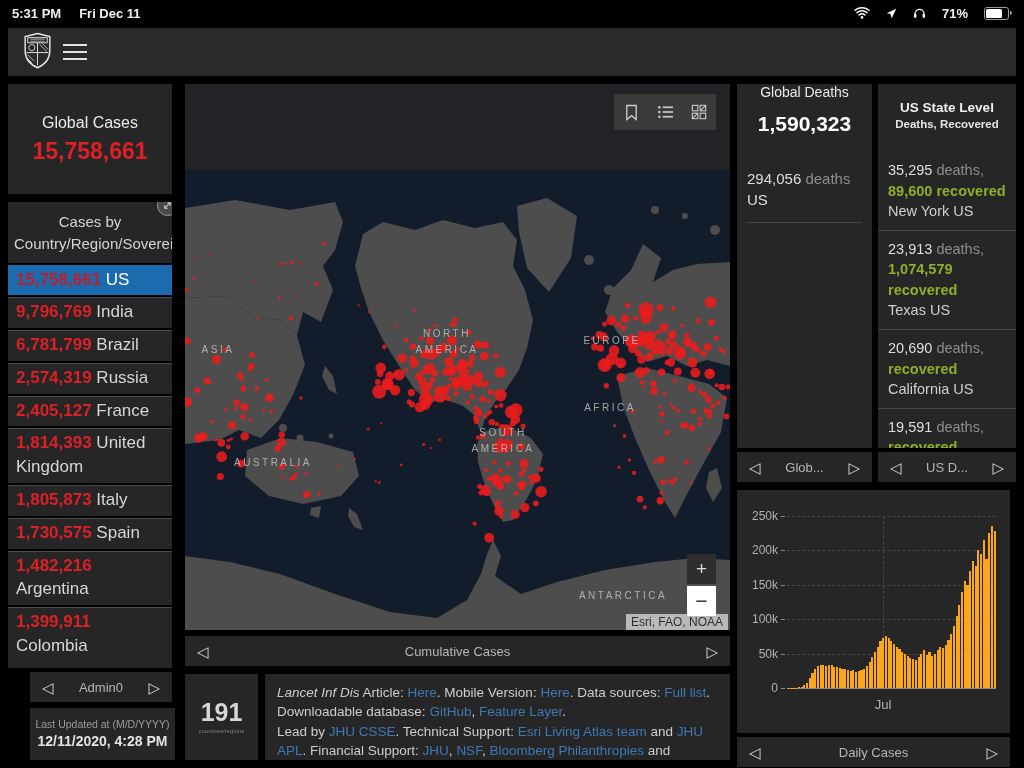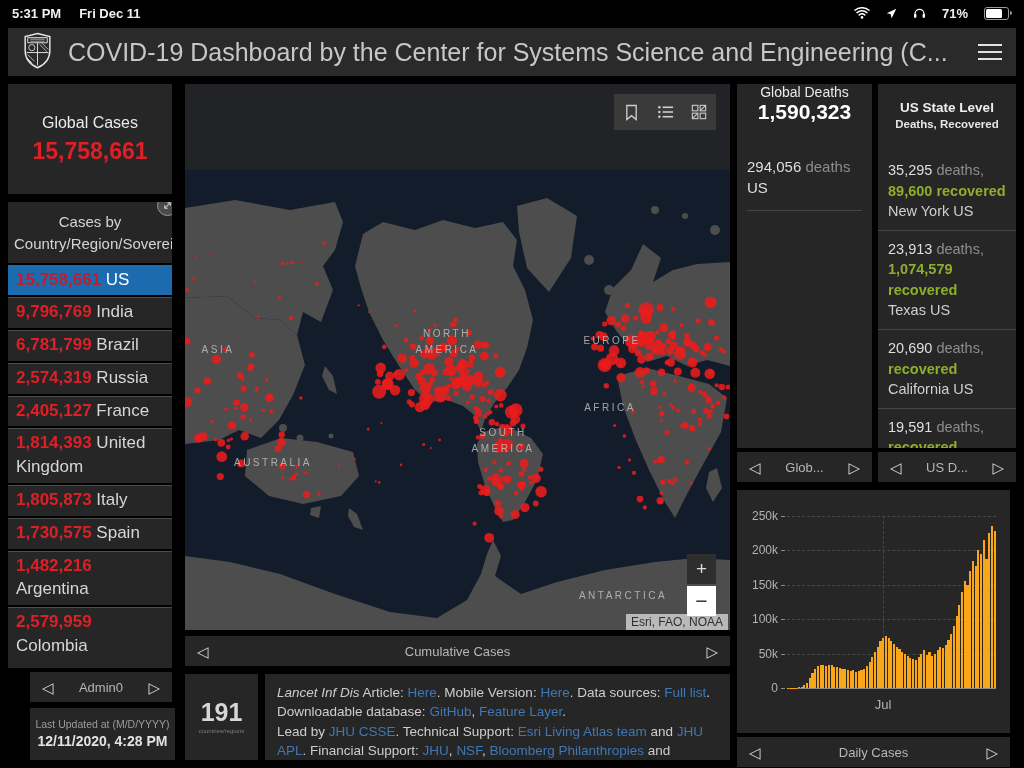--- a/index.html
+++ b/index.html
@@ -77,21 +77,21 @@
   #counter-value{color:#d6d6d6;font-size:25px;font-weight:bold;margin-top:24px;}
   #counter-label{color:#7e7e7e;font-size:6px;margin-top:1px;}
   #info-panel{left:265px;top:674px;width:465px;height:86px;padding:9px 12px;box-sizing:border-box;
     color:#cdcdcd;font-size:13.5px;line-height:1.43;overflow:hidden;}
   #info-panel .link{color:#3e78b5;cursor:pointer;}
   #info-panel .italic{font-style:italic;}
 
   
   #global-deaths-panel{left:737px;top:84px;width:135px;height:364px;overflow:hidden;}
   #gd-title{color:#e8e8e8;font-size:14px;text-align:center;}
-  #gd-value{color:#fff;font-size:21px;font-weight:bold;text-align:center;margin-top:0;}
+  #gd-value{color:#fff;font-size:21px;font-weight:bold;text-align:center;margin-top:12px;}
   #gd-item{margin:32px 10px 10px;font-size:15px;line-height:1.4;border-bottom:1px solid #454545;padding-bottom:12px;}
   .v{color:#dedede;}
   .g{color:#8d8d8d;}
   .green{color:#8fae2a;font-weight:bold;}
   #glob-pagination{left:737px;top:452px;width:135px;height:30px;}
 
   
   #us-panel{left:878px;top:84px;width:138px;height:364px;overflow:hidden;}
   #us-title{color:#efefef;font-size:13.5px;font-weight:bold;text-align:center;margin-top:16px;}
   #us-subtitle{color:#e5e5e5;font-size:11.5px;font-weight:bold;text-align:center;margin-top:3px;}
@@ -162,21 +162,20 @@
     <span>
       <svg width="31" height="37" viewBox="0 0 30 36">
         <path d="M15 1.5 L27 4.5 V18 C27 26.8 22 31.8 15 34.8 C8 31.8 3 26.8 3 18 V4.5 Z" fill="none" stroke="#e6e6e6" stroke-width="1.4"></path>
         <path d="M5.5 5.5 H24.5 V10.5 H5.5 Z" fill="none" stroke="#e6e6e6" stroke-width="0.9"></path>
         <path d="M8 7 H22 M8 9 H22" stroke="#e6e6e6" stroke-width="0.6"></path>
         <path d="M15 10.5 V32.5 M4.5 20 H25.5" stroke="#e6e6e6" stroke-width="0.9"></path>
         <circle cx="9.5" cy="15.2" r="3" fill="none" stroke="#e6e6e6" stroke-width="0.8"></circle>
         <path d="M17 12 L24 19 M19.5 11 L25.5 17 M5.5 22 L12 28.5 M4.5 25 L10 30.5" stroke="#e6e6e6" stroke-width="0.7"></path>
       </svg>
     </span>
-    <div id="header-title">COVID-19 Dashboard by the Center for Systems Science and Engineering (C...</div>
     <div id="hamburger">
         <div></div>
         <div></div>
         <div></div>
       </div>
   </div>
 
   <div id="global-cases-panel" class="panel">
     <div id="gc-title">Global Cases</div>
     <div id="gc-value">15,758,661</div>
@@ -196,21 +195,21 @@
     <div id="cases-rows">
         <div class="case-row selected"><span class="cnum">15,758,661</span><span class="cname"> US</span></div>
         <div class="case-row"><span class="cnum">9,796,769</span><span class="cname"> India</span></div>
         <div class="case-row"><span class="cnum">6,781,799</span><span class="cname"> Brazil</span></div>
         <div class="case-row"><span class="cnum">2,574,319</span><span class="cname"> Russia</span></div>
         <div class="case-row"><span class="cnum">2,405,127</span><span class="cname"> France</span></div>
         <div class="case-row"><span class="cnum">1,814,393</span><span class="cname"> United Kingdom</span></div>
         <div class="case-row"><span class="cnum">1,805,873</span><span class="cname"> Italy</span></div>
         <div class="case-row"><span class="cnum">1,730,575</span><span class="cname"> Spain</span></div>
         <div class="case-row"><span class="cnum">1,482,216</span><span class="cname"> Argentina</span></div>
-        <div class="case-row"><span class="cnum">2,579,959</span><span class="cname"> Colombia</span></div>
+        <div class="case-row"><span class="cnum">1,399,911</span><span class="cname"> Colombia</span></div>
       </div>
   </div>
 
   <div id="admin-bar" class="pagebar">
     <span class="arrow">◁</span>
     <span>Admin0</span>
     <span class="arrow">▷</span>
   </div>
 
   <div id="last-updated" class="panel">

